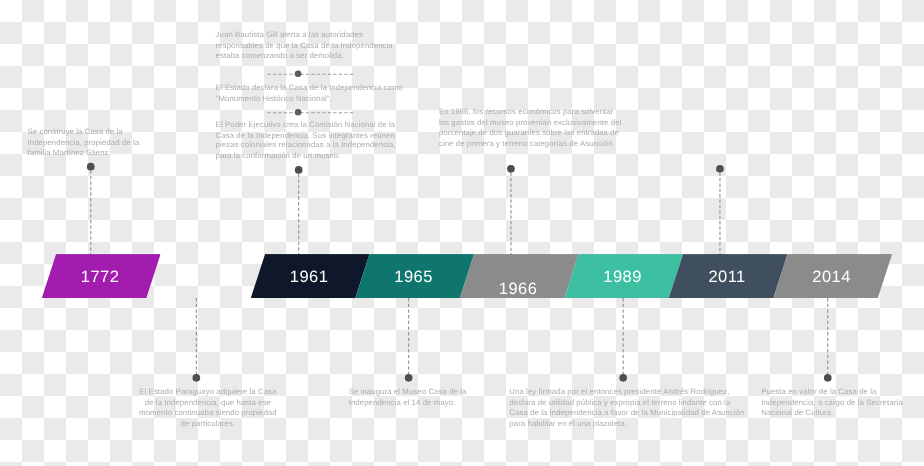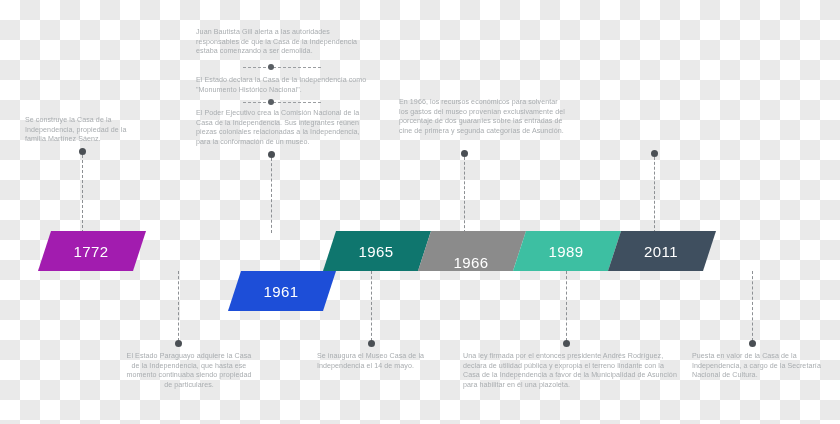--- a/index.html
+++ b/index.html
@@ -78,60 +78,63 @@
   <div class="hsep" style="left:243px;top:67px;width:78px;"></div>
   <div class="hsep-dot" style="left:268px;top:64px;"></div>
 
   <div class="note" style="left:196px;top:76px;width:172px;">El Estado declara la Casa de la Independencia como "Monumento Histórico Nacional".</div>
 
   <div class="hsep" style="left:243px;top:102px;width:78px;"></div>
   <div class="hsep-dot" style="left:268px;top:99px;"></div>
 
   <div class="note" style="left:196px;top:109px;width:172px;">El Poder Ejecutivo crea la Comisión Nacional de la Casa de la Independencia. Sus integrantes reúnen piezas coloniales relacionadas a la Independencia, para la conformación de un museo.</div>
 
-  <div class="note" style="left:399px;top:98px;width:168px;">En 1966, los recursos económicos para solventar los gastos del museo provenían exclusivamente del porcentaje de dos guaraníes sobre las entradas de cine de primera y segunda categorías de Asunción.</div>
+  <div class="note" style="left:399px;top:98px;width:168px;">En 1966, los recursos económicos para solventar los gastos del museo provenían exclusivamente del porcentaje de dos guaraníes sobre las entradas de cine de primera y terreno categorías de Asunción.</div>
 
 
   <div class="dot" style="left:79px;top:148px;"></div>
   <div class="vline" style="left:82px;top:155px;height:78px;"></div>
 
   <div class="dot" style="left:268px;top:151px;"></div>
   <div class="vline" style="left:271px;top:158px;height:75px;"></div>
 
   <div class="dot" style="left:461px;top:150px;"></div>
   <div class="vline" style="left:464px;top:157px;height:76px;"></div>
 
   <div class="dot" style="left:651px;top:150px;"></div>
   <div class="vline" style="left:654px;top:157px;height:76px;"></div>
 
   <div class="chev" style="left:38px;width:108px;background:#a21caf;">
     <span>1772</span>
   </div>
 
 
-  <div class="chev" style="left:228px;width:108px;background:#1d4ed8;margin-top:40px;">
+  <div class="chev" style="left:228px;width:108px;background:#0f172a;">
     <span>1961</span>
   </div>
 
   <div class="chev" style="left:323px;width:108px;background:#0f766e;">
     <span>1965</span>
   </div>
 
   <div class="chev" style="left:418px;width:108px;background:#8b8b8b;align-items:flex-end;">
     <span>1966</span>
   </div>
 
   <div class="chev" style="left:513px;width:108px;background:#3dbfa2;">
     <span>1989</span>
   </div>
 
   <div class="chev" style="left:608px;width:108px;background:#3f4f5f;">
     <span>2011</span>
   </div>
 
+  <div class="chev" style="left:703px;width:108px;background:#8b8b8b;">
+    <span>2014</span>
+  </div>
 
   <div class="vline" style="left:178px;top:271px;height:70px;"></div>
   <div class="dot" style="left:175px;top:340px;"></div>
 
   <div class="vline" style="left:371px;top:271px;height:70px;"></div>
   <div class="dot" style="left:368px;top:340px;"></div>
 
   <div class="vline" style="left:566px;top:271px;height:70px;"></div>
   <div class="dot" style="left:563px;top:340px;"></div>
 

